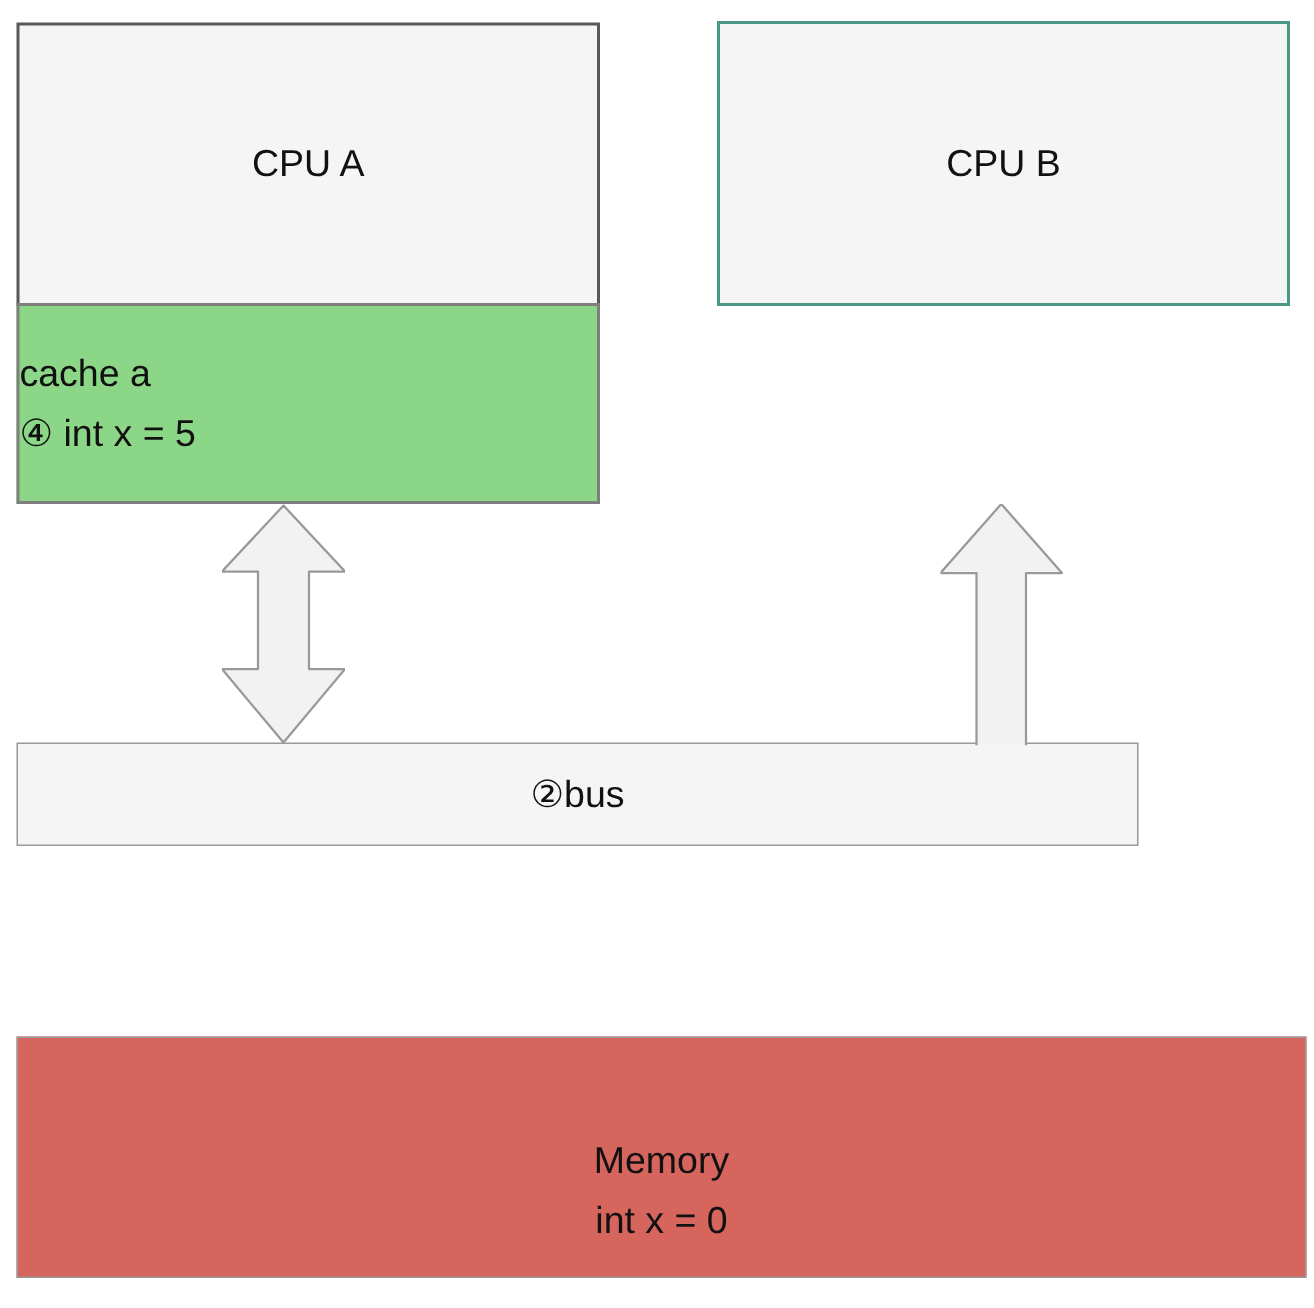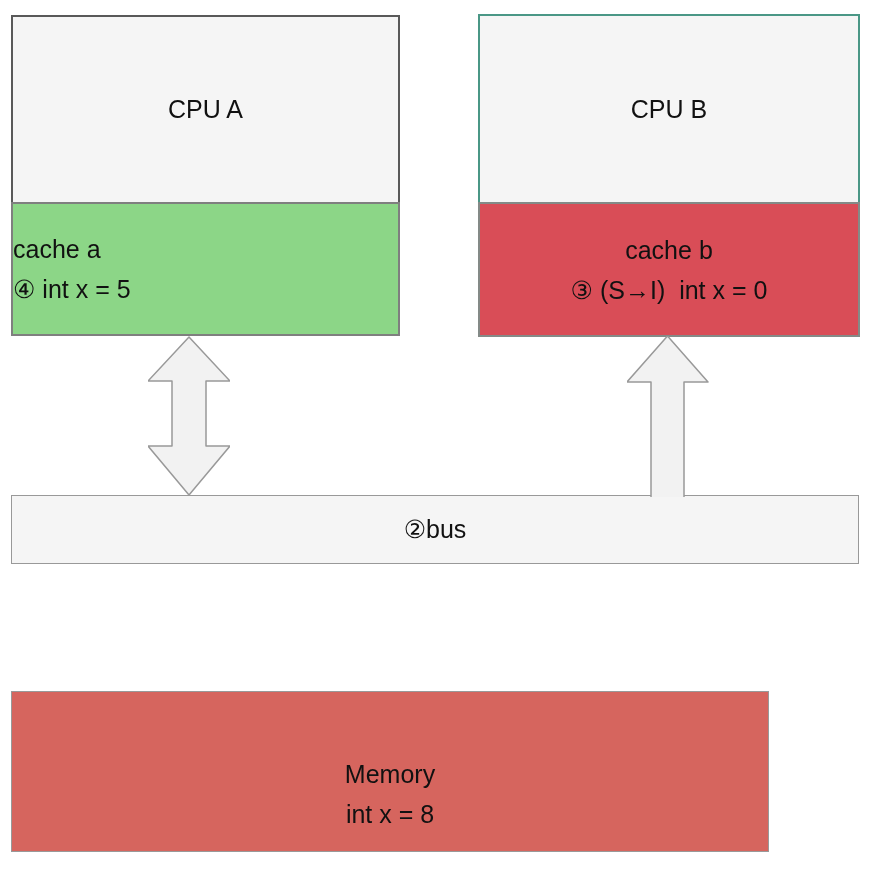--- a/index.html
+++ b/index.html
@@ -31,24 +31,24 @@
   #cpu-b{left:478px;top:14px;width:382px;height:190px;background:var(--box-fill);border:2px solid var(--cpu-b-border);}
 
   
   #cache-a{left:11px;top:202px;width:389px;height:134px;background:var(--cache-a-fill);border:2px solid #7f7f7f;
            display:flex;flex-direction:column;align-items:flex-start;justify-content:center;}
   #cache-b{left:478px;top:202px;width:382px;height:135px;background:var(--cache-b-fill);border:2px solid #848a87;
            display:flex;flex-direction:column;align-items:center;justify-content:center;}
   .cache-line{font-size:25px;line-height:40px;white-space:pre;text-align:center;}
 
   
-  #bus{left:11px;top:495px;width:848px;height:69px;background:var(--box-fill);border:1px solid var(--gray-border);}
+  #bus{left:11px;top:495px;width:748px;height:69px;background:var(--box-fill);border:1px solid var(--gray-border);}
 
   
-  #memory{left:11px;top:691px;width:758px;height:161px;background:var(--memory-fill);border:1px solid var(--gray-border);
+  #memory{left:11px;top:691px;width:860px;height:161px;background:var(--memory-fill);border:1px solid var(--gray-border);
           display:flex;flex-direction:column;align-items:center;justify-content:flex-start;padding-top:62px;}
 
   
   .arrow-svg{position:absolute;display:block;}
   #arrow-left{left:148px;top:336px;}
   #arrow-right{left:627px;top:336px;}
 </style>
 </head>
 <body>
 
@@ -60,32 +60,28 @@
 
   <div class="box center-flex" id="cpu-b">
     <span class="label">CPU B</span>
   </div>
 
   <div class="box" id="cache-a">
     <span class="cache-line">cache a</span>
     <span class="cache-line">④ int x = 5</span>
   </div>
 
-  <div class="box" id="cache-b">
-    <span class="cache-line">cache b</span>
-    <span class="cache-line">③ (S→I)  int x = 0</span>
-  </div>
 
   <div class="box center-flex" id="bus">
     <span class="label">②bus</span>
   </div>
 
   <div class="box" id="memory">
     <span class="cache-line">Memory</span>
-    <span class="cache-line">int x = 8</span>
+    <span class="cache-line">int x = 0</span>
   </div>
 
   <svg class="arrow-svg" id="arrow-left" width="82" height="160" viewBox="0 0 82 160">
     <polygon points="41,1 0,45 24,45 24,110 0,110 41,159 82,110 58,110 58,45 82,45" fill="var(--arrow-fill)" stroke="var(--gray-border)" stroke-width="1.5" stroke-linejoin="round"></polygon>
   </svg>
 
   <svg class="arrow-svg" id="arrow-right" width="83" height="161" viewBox="0 0 83 161">
     <polygon points="40.5,0 0,46 24,46 24,161 57,161 57,46 81,46" fill="var(--arrow-fill)" stroke="none"></polygon>
     <path d="M24 161 L24 46 L0 46 L40.5 0 L81 46 L57 46 L57 161" fill="none" stroke="var(--gray-border)" stroke-width="1.5" stroke-linejoin="round"></path>
   </svg>

